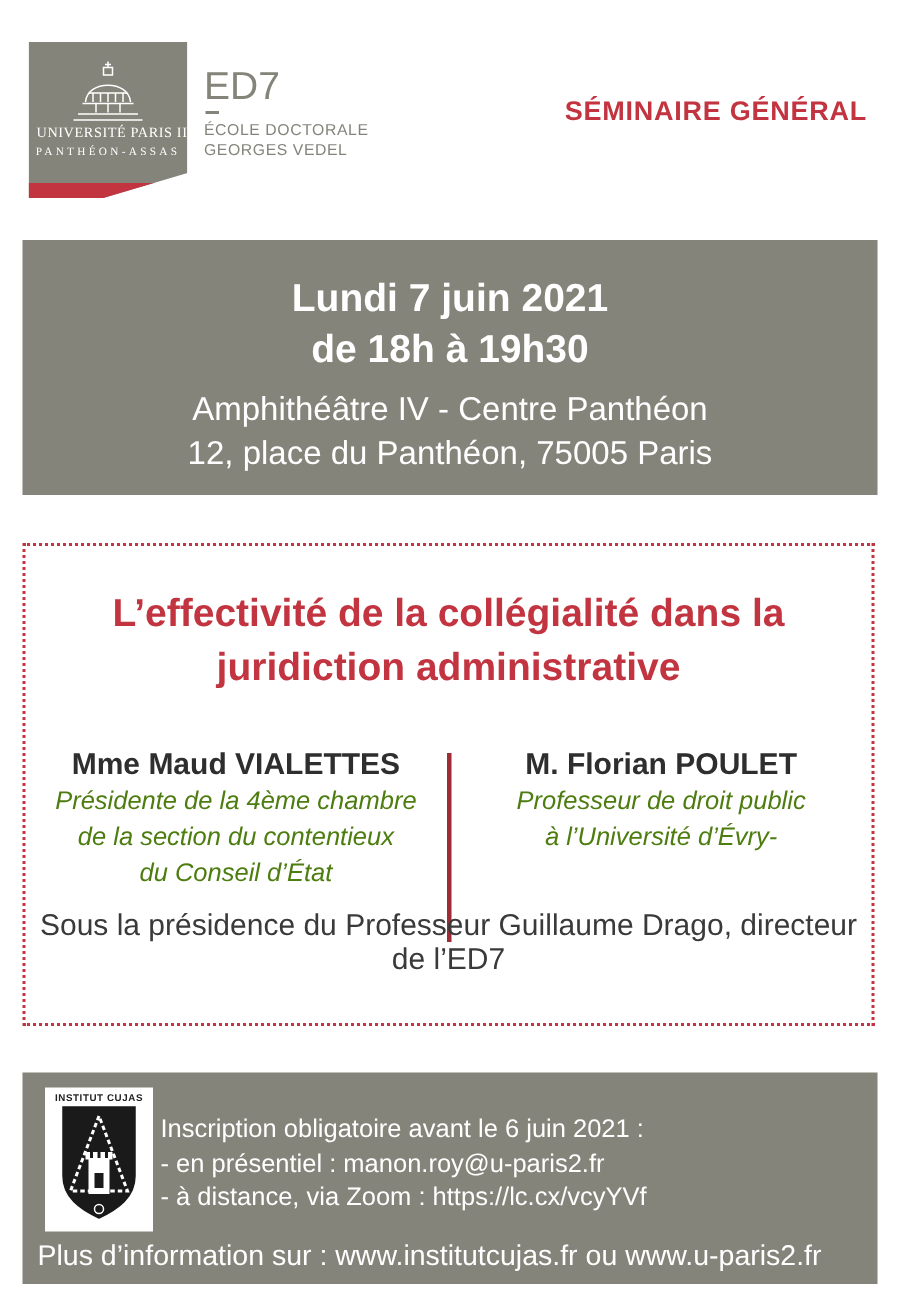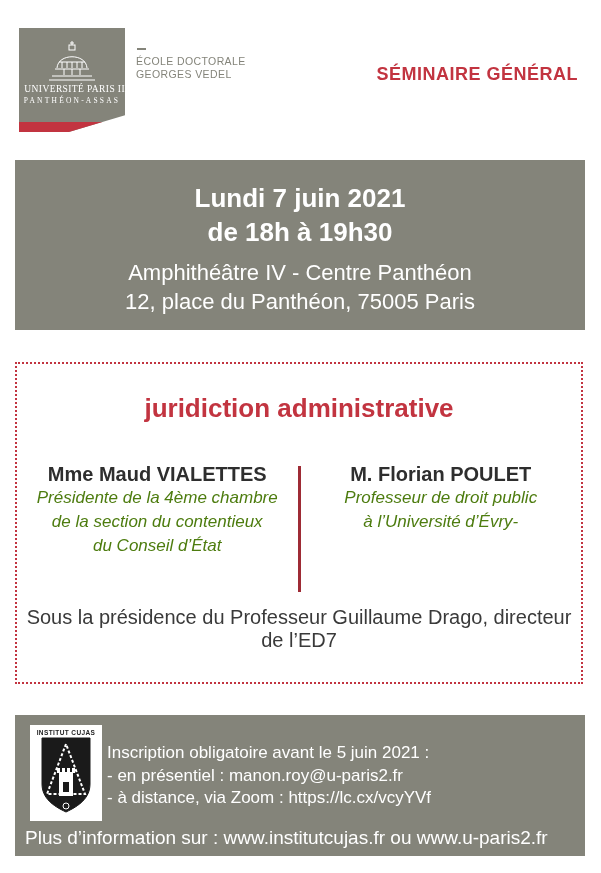--- a/index.html
+++ b/index.html
@@ -91,36 +91,38 @@
         <line x1="8" y1="36" x2="48" y2="36"></line>
         <line x1="5" y1="40" x2="51" y2="40"></line>
       </svg>
       <div class="uni-name1">UNIVERSITÉ PARIS II</div>
       <div class="uni-name2">PANTHÉON-ASSAS</div>
       <div class="uni-logo-red"></div>
     </div>
   </div>
 
   <div class="ed7">
+    <div class="ed7-title">ED7</div>
     <div class="ed7-dash"></div>
     <div class="ed7-sub">ÉCOLE DOCTORALE</div>
     <div class="ed7-sub">GEORGES VEDEL</div>
   </div>
 
   <div class="seminar-label">SÉMINAIRE GÉNÉRAL</div>
 
   <div class="event-banner">
     <div class="eb-date first">Lundi 7 juin 2021</div>
     <div class="eb-date">de 18h à 19h30</div>
     <div class="eb-loc first">Amphithéâtre IV - Centre Panthéon</div>
     <div class="eb-loc">12, place du Panthéon, 75005 Paris</div>
   </div>
 
   <div class="session-box">
     <div class="session-title">
+      <div>L’effectivité de la collégialité dans la</div>
       <div>juridiction administrative</div>
     </div>
 
     <div class="speakers">
       <div class="speaker">
         <div class="speaker-name">Mme Maud VIALETTES</div>
         <div class="speaker-role">Présidente de la 4ème chambre</div>
         <div class="speaker-role">de la section du contentieux</div>
         <div class="speaker-role">du Conseil d’État</div>
       </div>
@@ -146,20 +148,20 @@
         <rect x="22" y="36" width="14" height="24" fill="#ffffff"></rect>
         <rect x="20" y="32" width="3" height="5" fill="#ffffff"></rect>
         <rect x="25" y="32" width="3" height="5" fill="#ffffff"></rect>
         <rect x="30" y="32" width="3" height="5" fill="#ffffff"></rect>
         <rect x="35" y="32" width="3" height="5" fill="#ffffff"></rect>
         <rect x="26" y="46" width="6" height="10" fill="#1a1a1a"></rect>
         <circle cx="29" cy="70" r="3" fill="#1a1a1a" stroke="#ffffff"></circle>
       </svg>
     </div>
     <div class="reg-lines">
-      <div class="reg-line">Inscription obligatoire avant le 5 juin 2021 :</div>
+      <div class="reg-line">Inscription obligatoire avant le 6 juin 2021 :</div>
       <div class="reg-line">- en présentiel : manon.roy@u-paris2.fr</div>
       <div class="reg-line">- à distance, via Zoom : https://lc.cx/vcyYVf</div>
     </div>
     <div class="info-line">Plus d’information sur : www.institutcujas.fr ou www.u-paris2.fr</div>
   </div>
 
 </div>
 
 </body></html>

